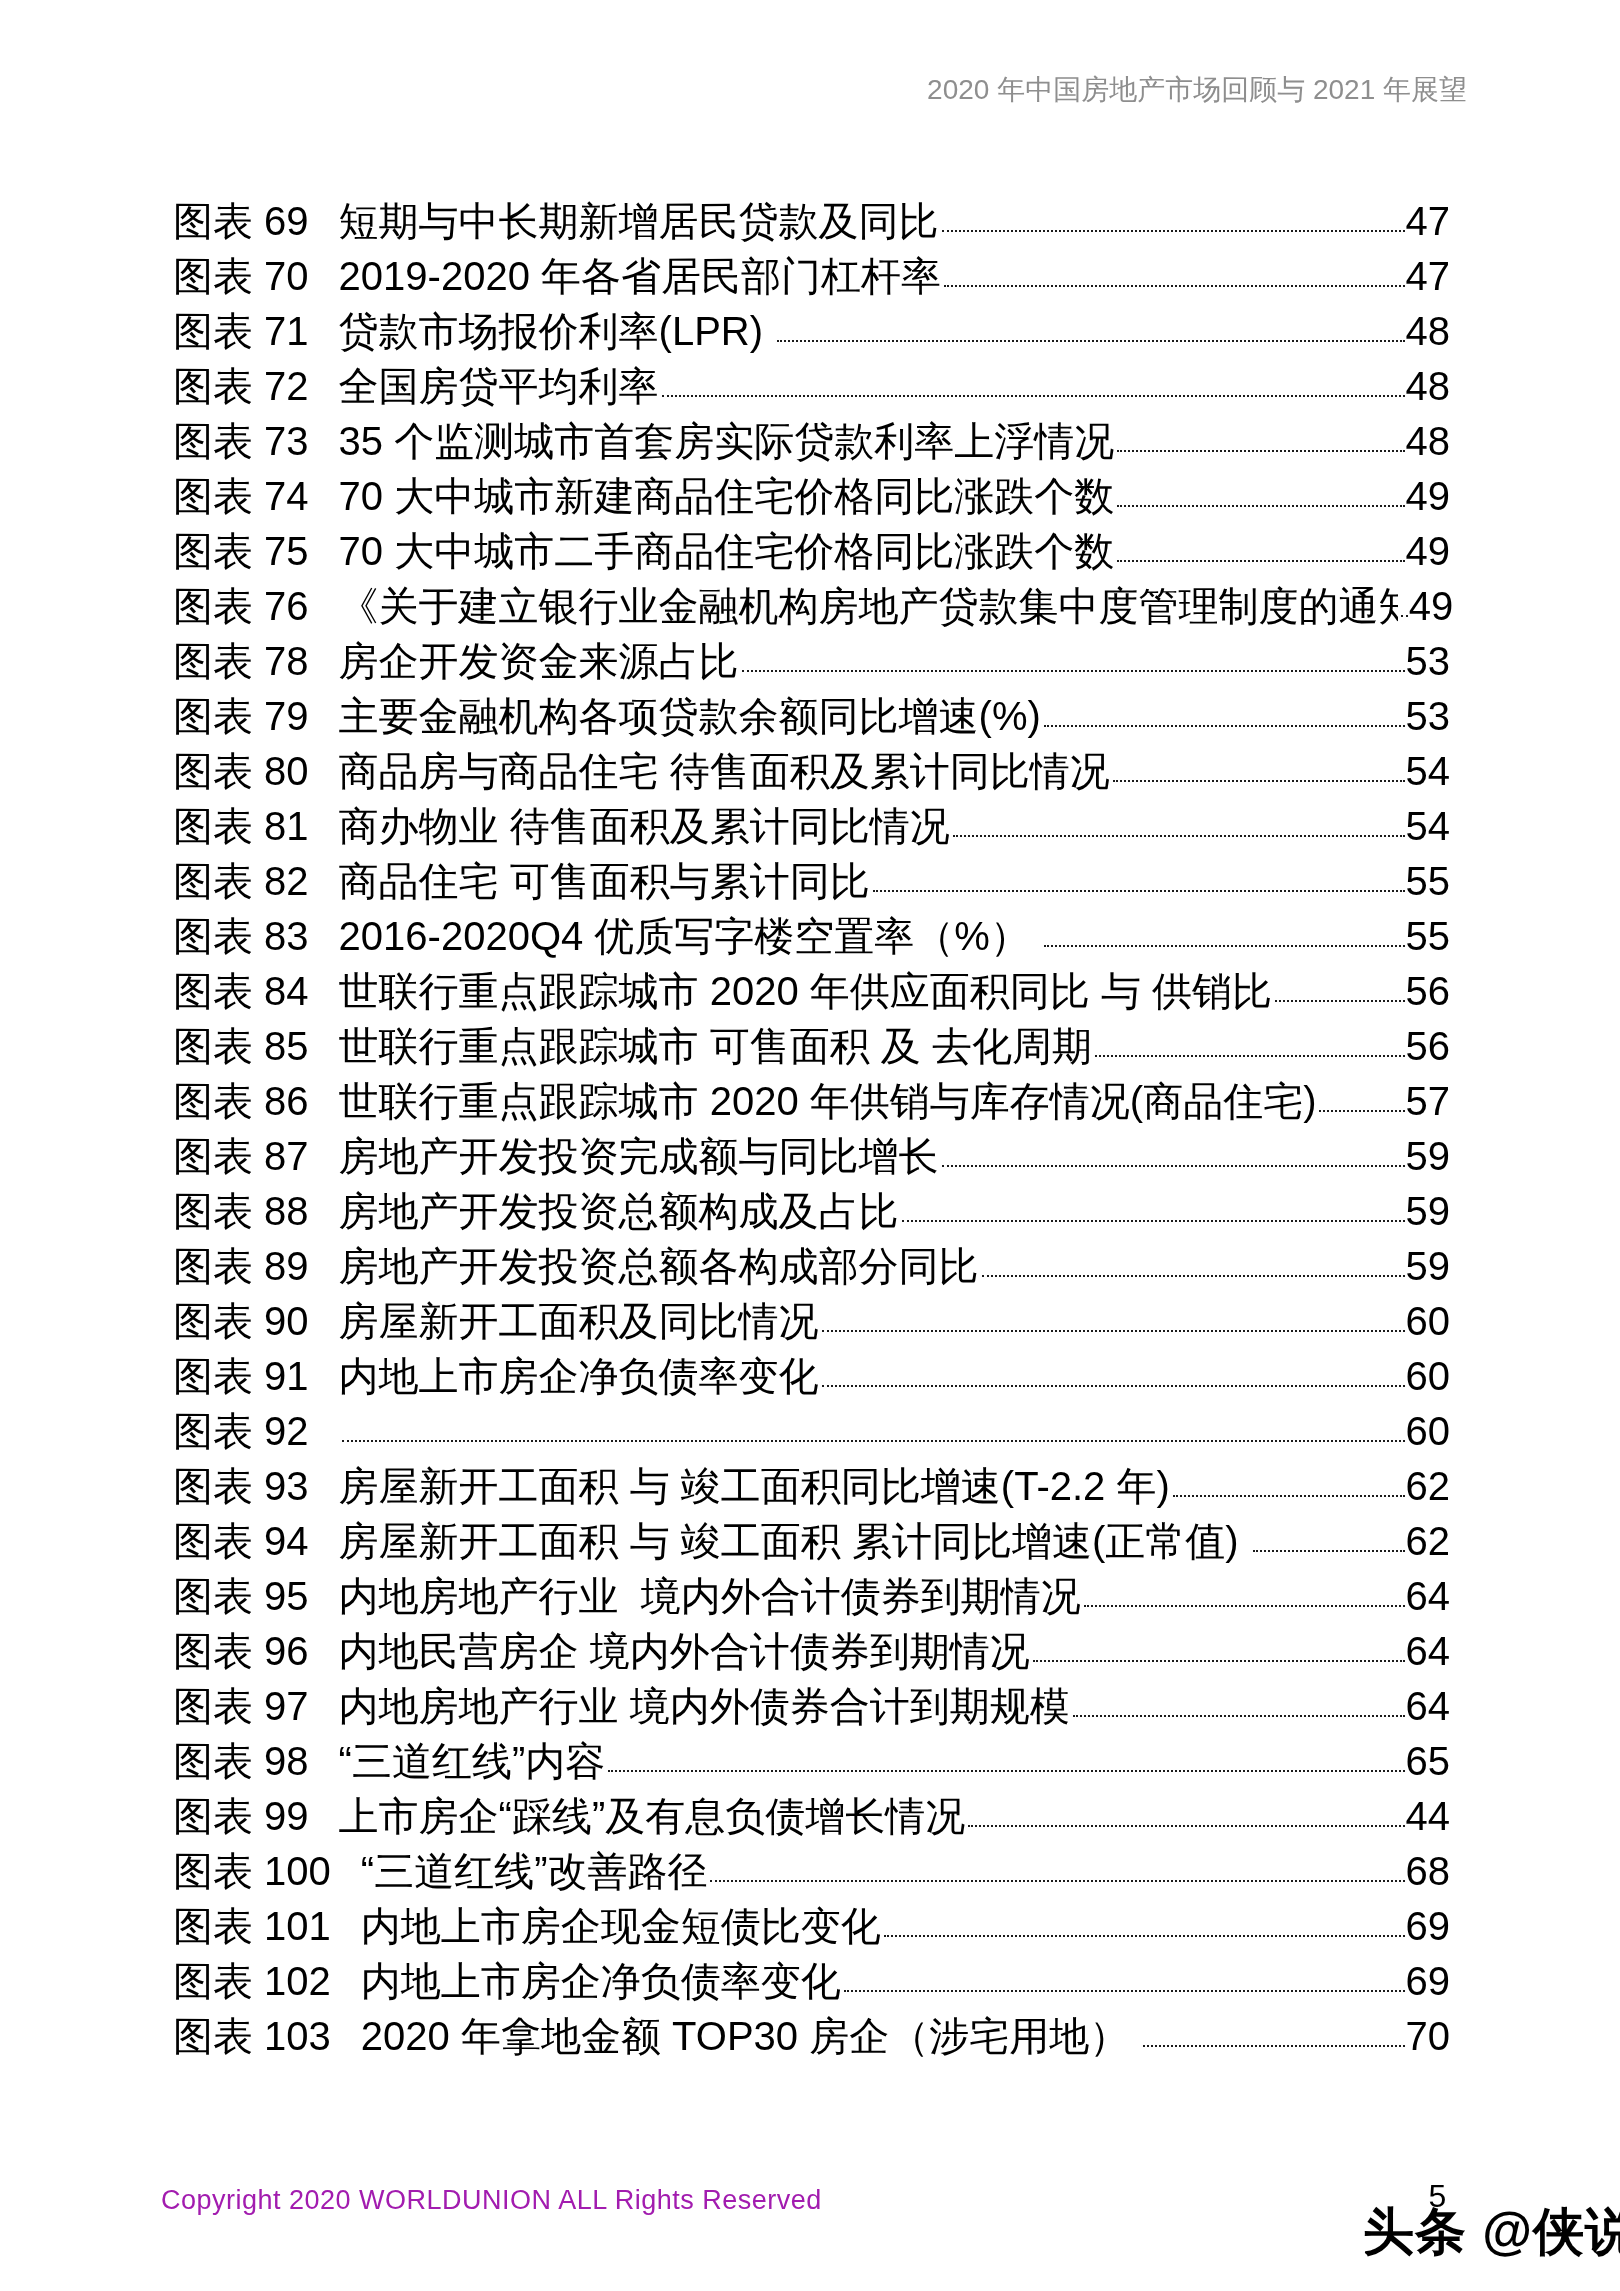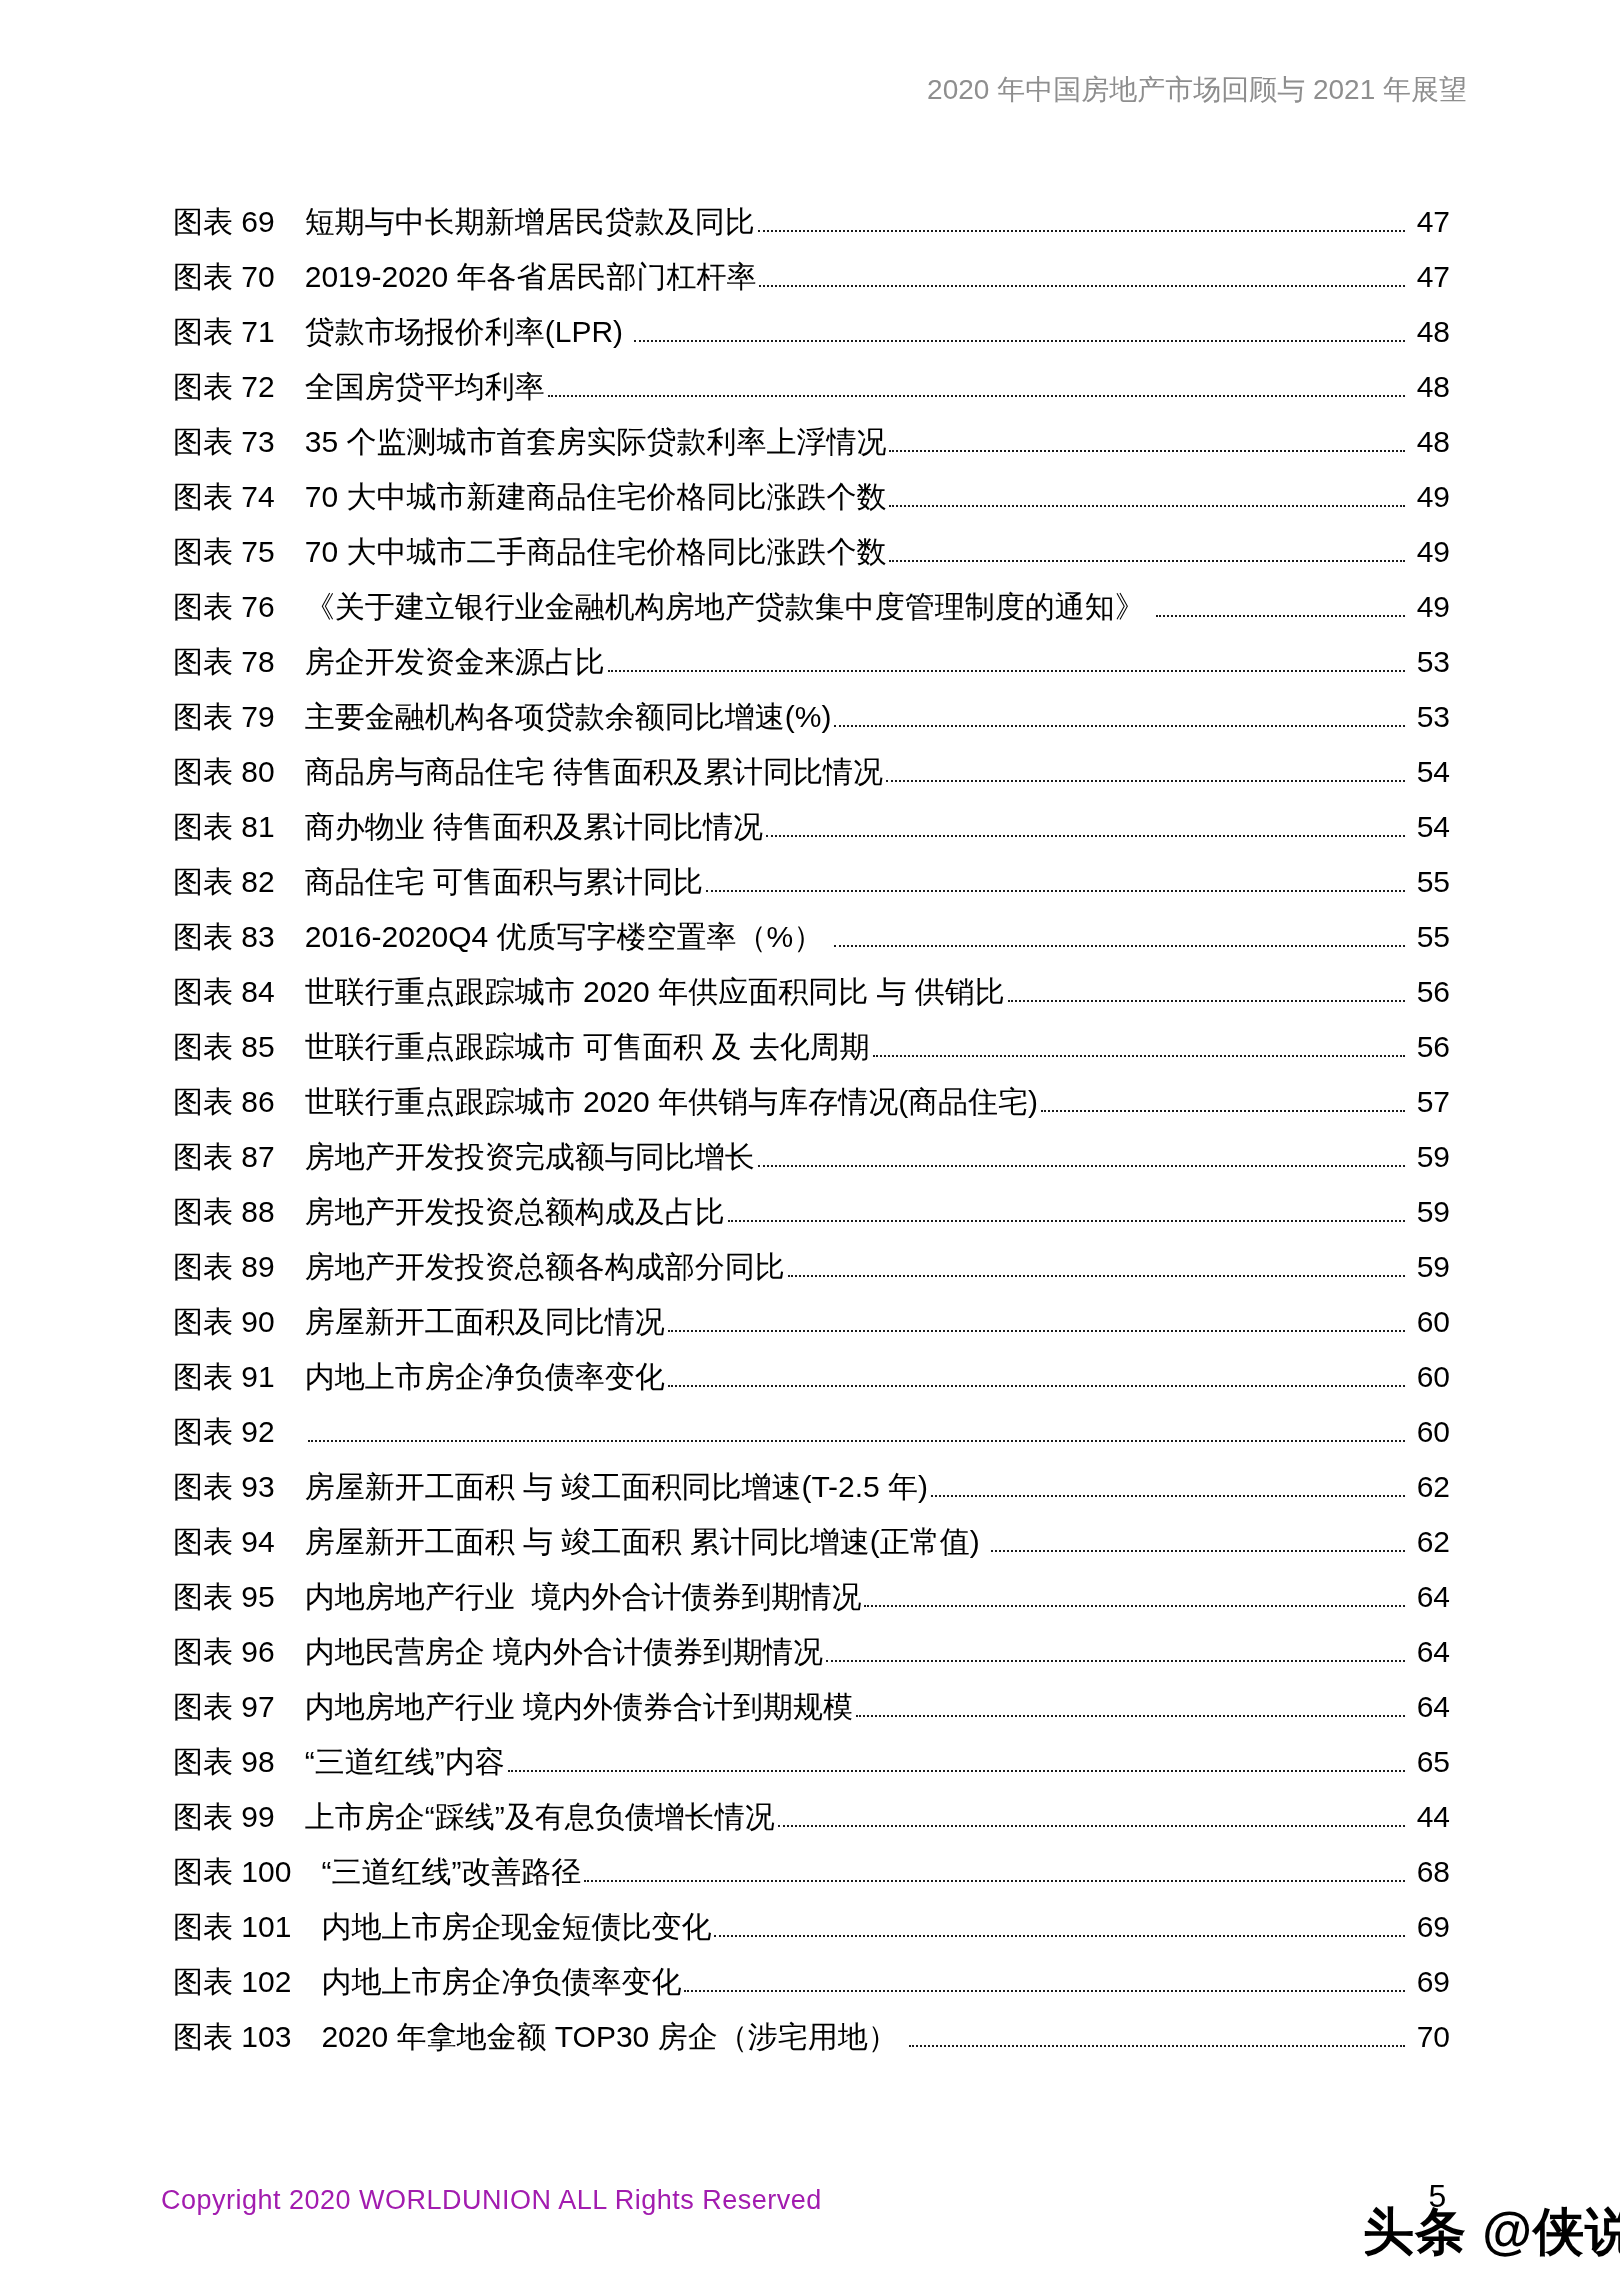--- a/index.html
+++ b/index.html
@@ -23,21 +23,21 @@
   .toc {
     position: absolute;
     top: 194px;
     left: 173px;
     width: 1277px;
   }
   .toc-row {
     display: flex;
     height: 55px;
     line-height: 55px;
-    font-size: 30px;
+    font-size: 40px;
     align-items: stretch;
   }
   .toc-row span { white-space: pre; }
   .toc-label {
     flex: none;
     margin-right: 30px;
   }
   .toc-title {
     flex: none;
     max-width: 1059px;
@@ -249,21 +249,21 @@
     </div>
 
     <div class="toc-row">
       <span class="toc-label">图表 92</span>
       <span class="toc-dots"></span>
       <span class="toc-page">60</span>
     </div>
 
     <div class="toc-row">
       <span class="toc-label">图表 93</span>
-      <span class="toc-title">房屋新开工面积 与 竣工面积同比增速(T-2.5 年)</span>
+      <span class="toc-title">房屋新开工面积 与 竣工面积同比增速(T-2.2 年)</span>
       <span class="toc-dots"></span>
       <span class="toc-page">62</span>
     </div>
 
     <div class="toc-row">
       <span class="toc-label">图表 94</span>
       <span class="toc-title">房屋新开工面积 与 竣工面积 累计同比增速(正常值) </span>
       <span class="toc-dots"></span>
       <span class="toc-page">62</span>
     </div>

